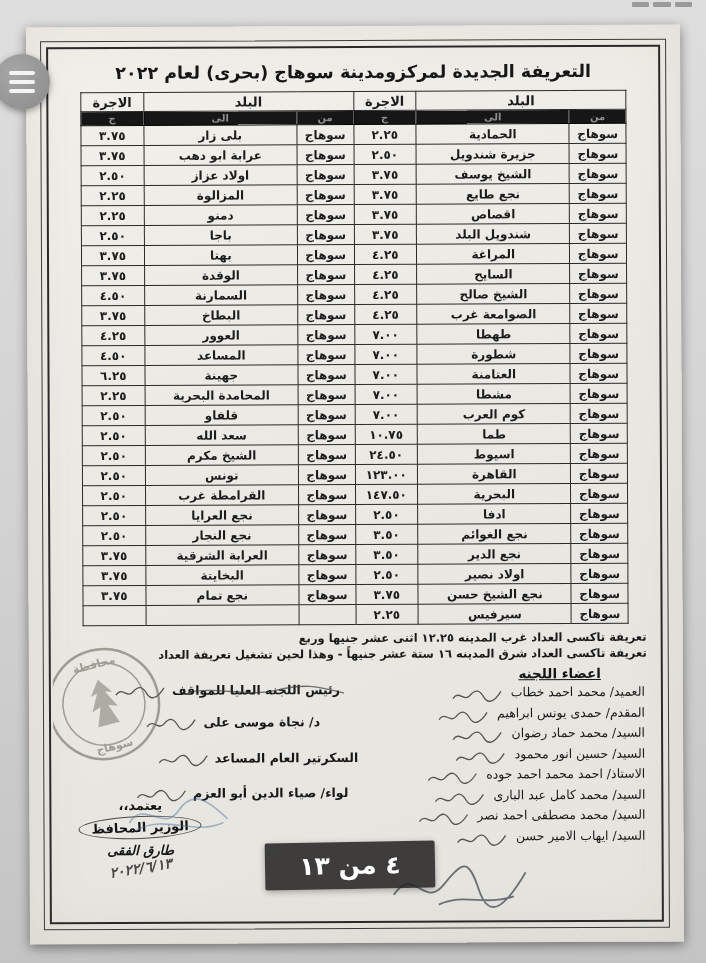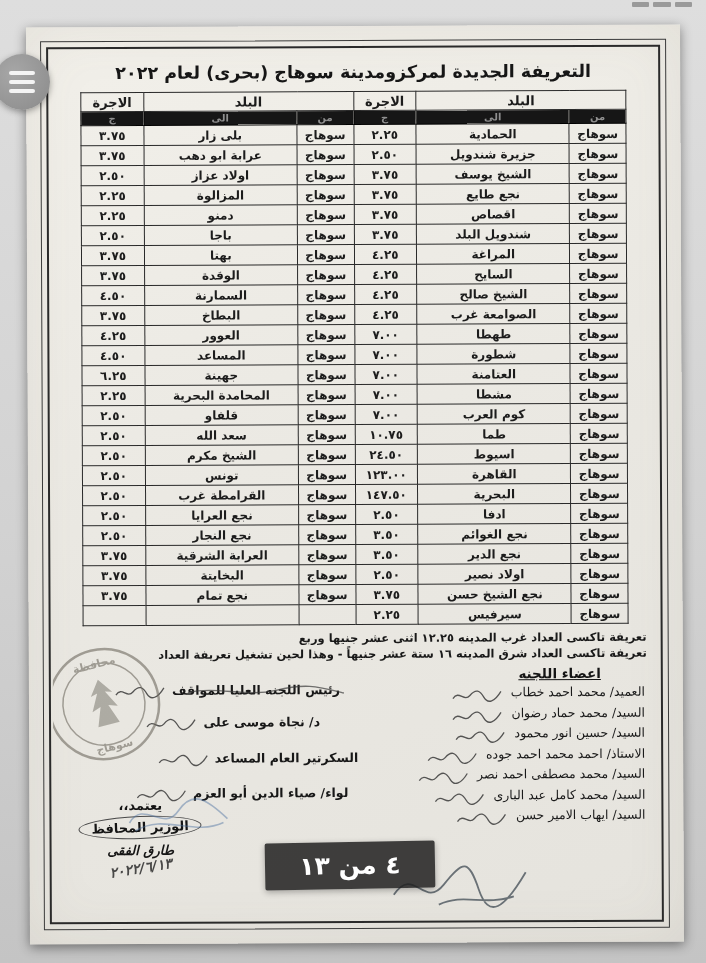--- a/index.html
+++ b/index.html
@@ -357,45 +357,51 @@
     <div class="committee">
       <div class="committee-heading">اعضاء اللجنه</div>
       <ul>
           <li>
             <span>العميد/ محمد احمد خطاب</span>
             <svg class="sig" width="52" height="15" viewBox="0 0 52 15">
               <path d="M2 10 C8 1 13 14 19 7 S29 2 33 9 S44 13 50 3" fill="none" stroke="#2f2f2f" stroke-width="1.3" opacity="0.8"></path>
             </svg>
           </li>
           <li>
+            <span>المقدم/ حمدى يونس ابراهيم</span>
+            <svg class="sig" width="52" height="15" viewBox="0 0 52 15">
+              <path d="M2 10 C8 1 13 14 19 7 S29 2 33 9 S44 13 50 3" fill="none" stroke="#2f2f2f" stroke-width="1.3" opacity="0.8"></path>
+            </svg>
+          </li>
+          <li>
             <span>السيد/ محمد حماد رضوان</span>
             <svg class="sig" width="52" height="15" viewBox="0 0 52 15">
               <path d="M2 10 C8 1 13 14 19 7 S29 2 33 9 S44 13 50 3" fill="none" stroke="#2f2f2f" stroke-width="1.3" opacity="0.8"></path>
             </svg>
           </li>
           <li>
             <span>السيد/ حسين انور محمود</span>
             <svg class="sig" width="52" height="15" viewBox="0 0 52 15">
               <path d="M2 10 C8 1 13 14 19 7 S29 2 33 9 S44 13 50 3" fill="none" stroke="#2f2f2f" stroke-width="1.3" opacity="0.8"></path>
             </svg>
           </li>
           <li>
             <span>الاستاذ/ احمد محمد احمد جوده</span>
             <svg class="sig" width="52" height="15" viewBox="0 0 52 15">
               <path d="M2 10 C8 1 13 14 19 7 S29 2 33 9 S44 13 50 3" fill="none" stroke="#2f2f2f" stroke-width="1.3" opacity="0.8"></path>
             </svg>
           </li>
           <li>
+            <span>السيد/ محمد كامل عبد البارى</span>
+            <svg class="sig" width="52" height="15" viewBox="0 0 52 15">
+              <path d="M2 10 C8 1 13 14 19 7 S29 2 33 9 S44 13 50 3" fill="none" stroke="#2f2f2f" stroke-width="1.3" opacity="0.8"></path>
+            </svg>
+          </li>
+          <li>
             <span>السيد/ محمد مصطفى احمد نصر</span>
-            <svg class="sig" width="52" height="15" viewBox="0 0 52 15">
-              <path d="M2 10 C8 1 13 14 19 7 S29 2 33 9 S44 13 50 3" fill="none" stroke="#2f2f2f" stroke-width="1.3" opacity="0.8"></path>
-            </svg>
-          </li>
-          <li>
-            <span>السيد/ محمد كامل عبد البارى</span>
             <svg class="sig" width="52" height="15" viewBox="0 0 52 15">
               <path d="M2 10 C8 1 13 14 19 7 S29 2 33 9 S44 13 50 3" fill="none" stroke="#2f2f2f" stroke-width="1.3" opacity="0.8"></path>
             </svg>
           </li>
           <li>
             <span>السيد/ ايهاب الامير حسن</span>
             <svg class="sig" width="52" height="15" viewBox="0 0 52 15">
               <path d="M2 10 C8 1 13 14 19 7 S29 2 33 9 S44 13 50 3" fill="none" stroke="#2f2f2f" stroke-width="1.3" opacity="0.8"></path>
             </svg>
           </li>

